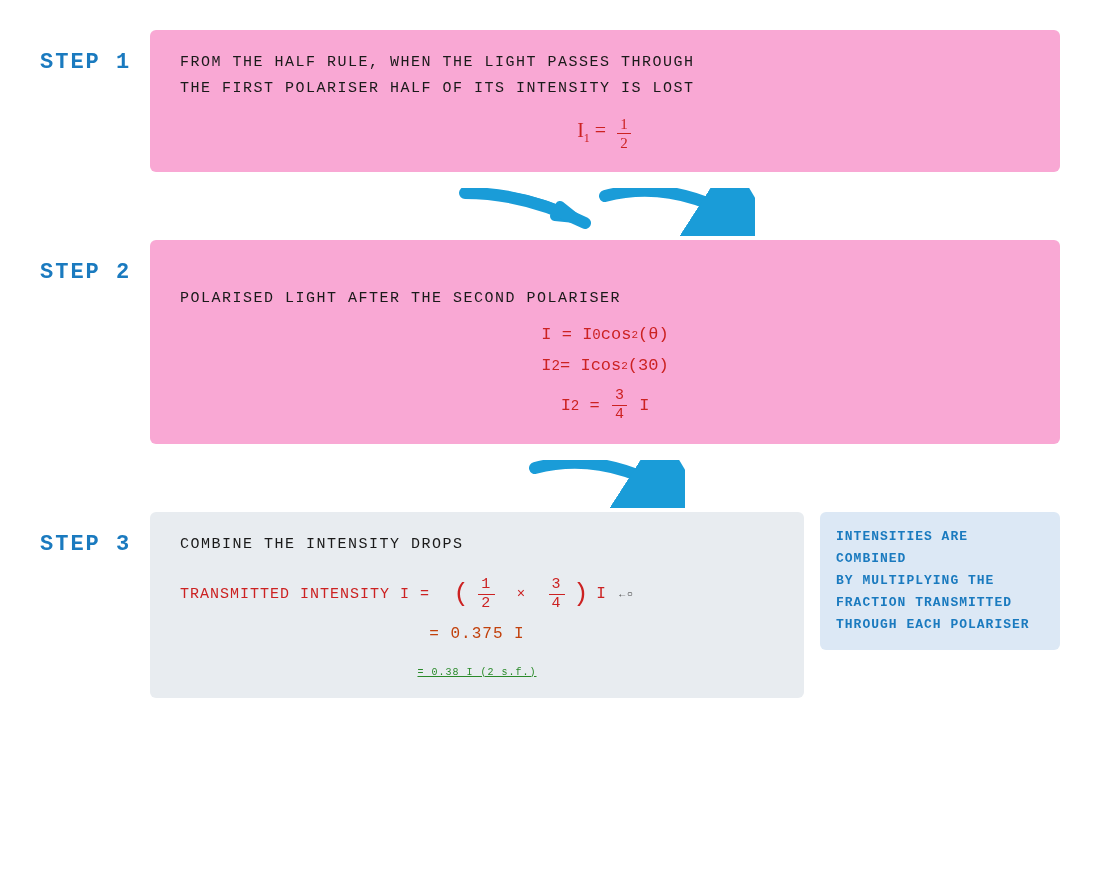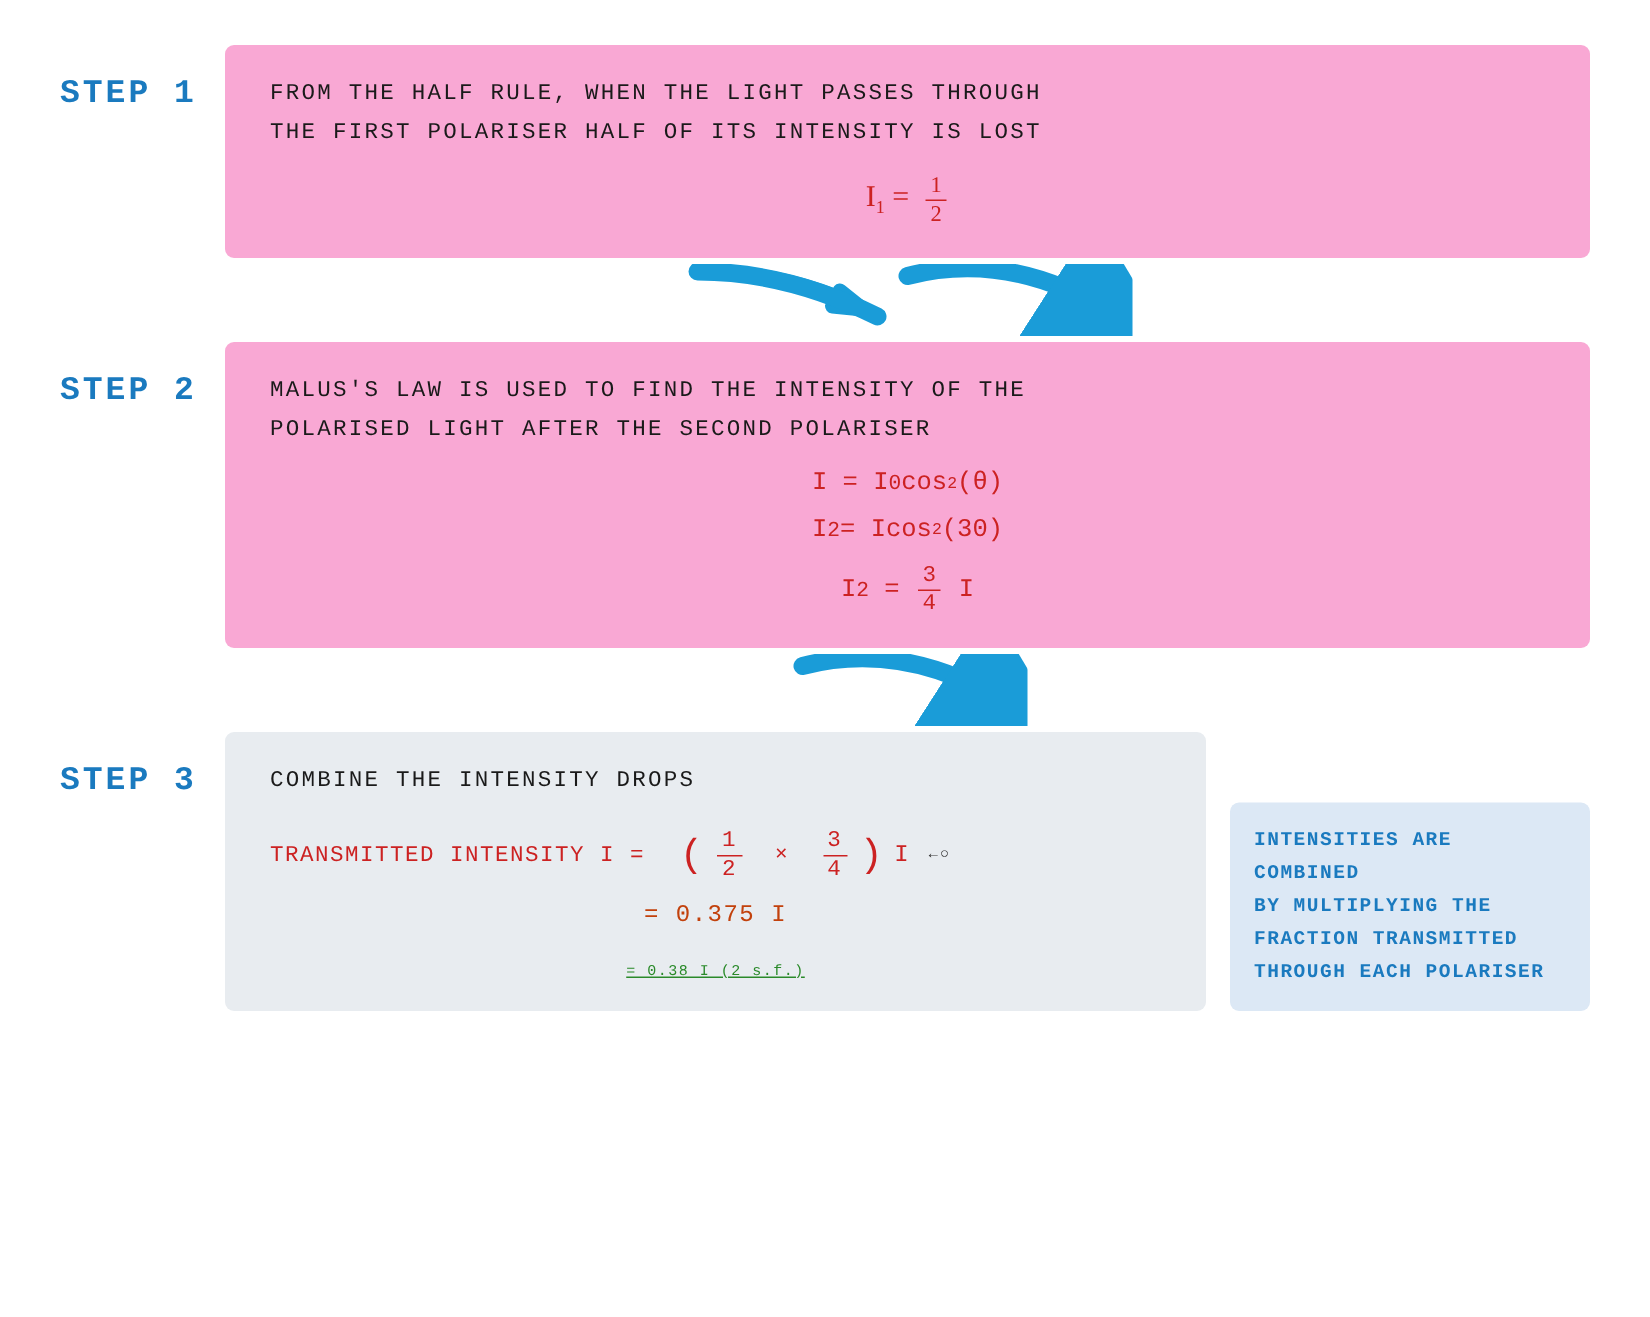--- a/index.html
+++ b/index.html
@@ -15,21 +15,21 @@
     .main-container {
       padding: 30px 40px;
       display: flex;
       flex-direction: column;
       gap: 0px;
     }
 
     .step-row {
       display: flex;
       align-items: flex-start;
-      margin-bottom: 0px;
+      margin-bottom: 12px;
     }
 
     .step-label {
       color: #1a7abf;
       font-size: 22px;
       font-weight: bold;
       letter-spacing: 2px;
       min-width: 110px;
       padding-top: 20px;
       font-family: 'Courier New', Courier, monospace;
@@ -101,21 +101,21 @@
     }
 
     
     .step3-row {
       display: flex;
       align-items: flex-start;
     }
 
     .step3-content {
       display: flex;
-      align-items: flex-end;
+      align-items: flex-start;
       gap: 16px;
       flex: 1;
     }
 
     .callout-box {
       background: #dce8f5;
       border-radius: 6px;
       padding: 14px 16px;
       font-size: 13px;
       letter-spacing: 1px;
@@ -214,21 +214,21 @@
         </marker>
       </defs>
       <path d="M 10 8 Q 80 -10 150 35" stroke="#1a9cd8" stroke-width="12" fill="none" stroke-linecap="round" marker-end="url(#ah1)"></path>
     </svg>
   </div>
 
   <div class="step-row">
     <div class="step-label">STEP  2</div>
     <div class="step-box">
       <div class="step-text">
-        <span>MALUS'S  LAW  IS  USED  TO  FIND  THE  INTENSITY  OF  THE</span><br>
+        <br>
         <span>POLARISED  LIGHT  AFTER  THE  SECOND  POLARISER</span>
       </div>
       <div class="formula-line" style="color:#cc2222; font-size:17px; margin-top:14px;">
         I = I<sub>0</sub>cos<sup>2</sup>(θ)
       </div>
       <div class="formula-line" style="color:#cc2222; font-size:17px; margin-top:12px;">
         I<sub>2</sub> = Icos<sup>2</sup>(30)
       </div>
       <div class="formula-line" style="color:#cc2222; font-size:17px; margin-top:12px;">
         I<sub>2</sub>&nbsp;=&nbsp;

